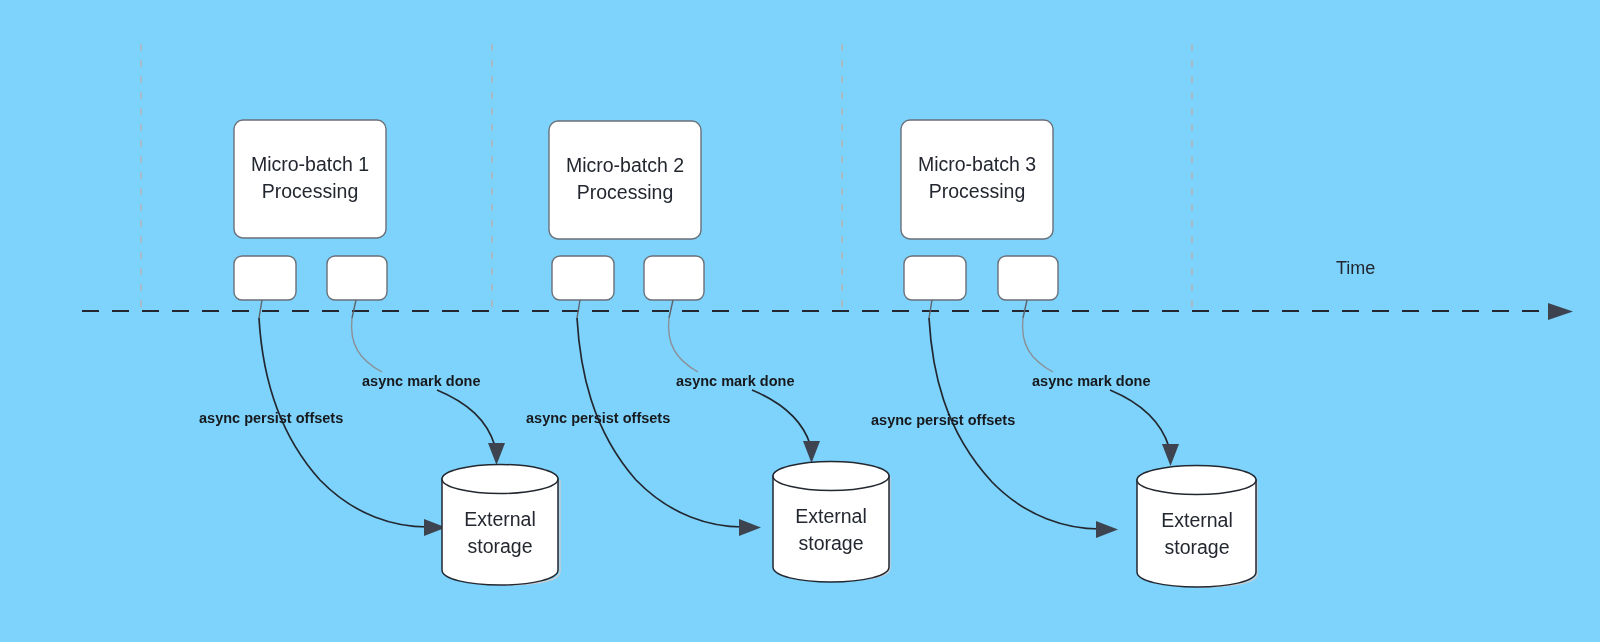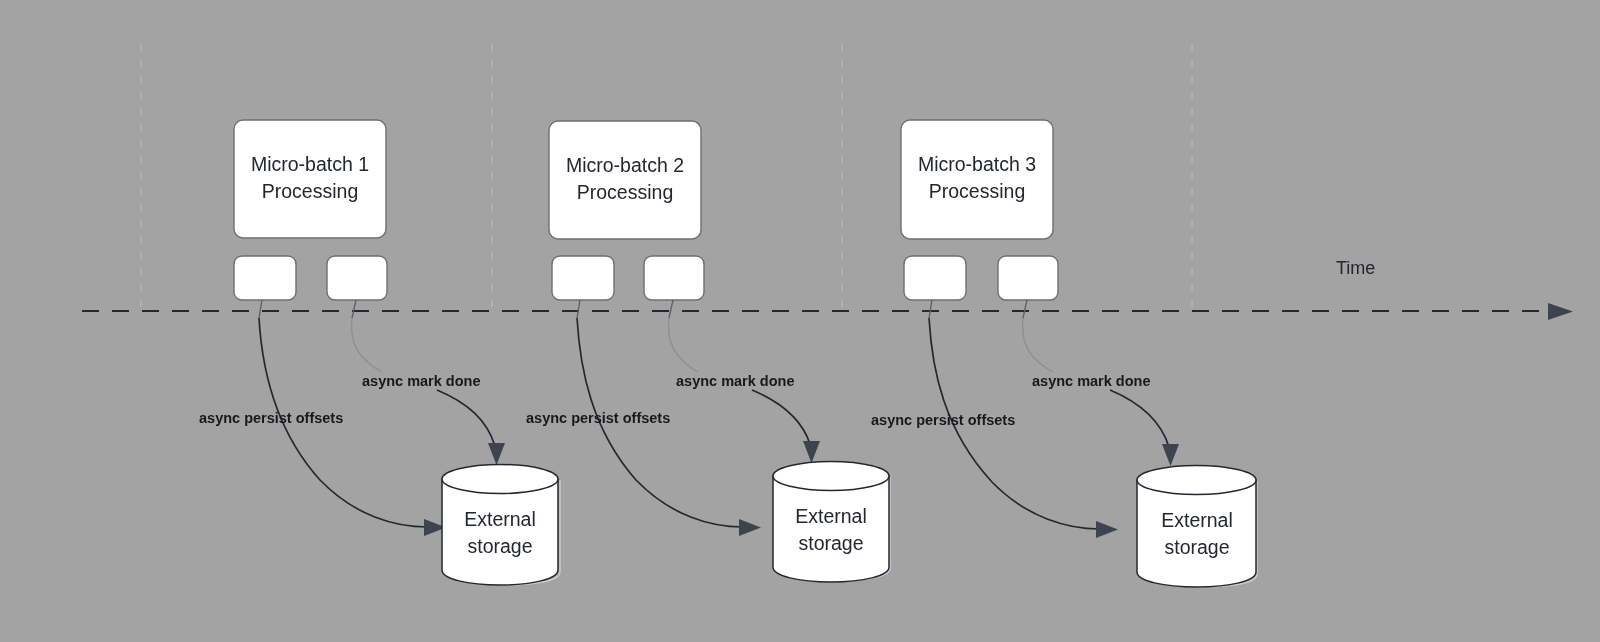--- a/index.html
+++ b/index.html
@@ -9,21 +9,21 @@
     background: #ffffff;
   }
   body {
     font-family: "Liberation Sans", sans-serif;
     color: #1f2430;
   }
   #canvas {
     position: relative;
     width: 1600px;
     height: 642px;
-    background: #a3a3a3;
+    background: #7dd3fc;
     overflow: hidden;
   }
   #diagram-svg {
     position: absolute;
     left: 0;
     top: 0;
     width: 1600px;
     height: 642px;
   }
   .node-label {

